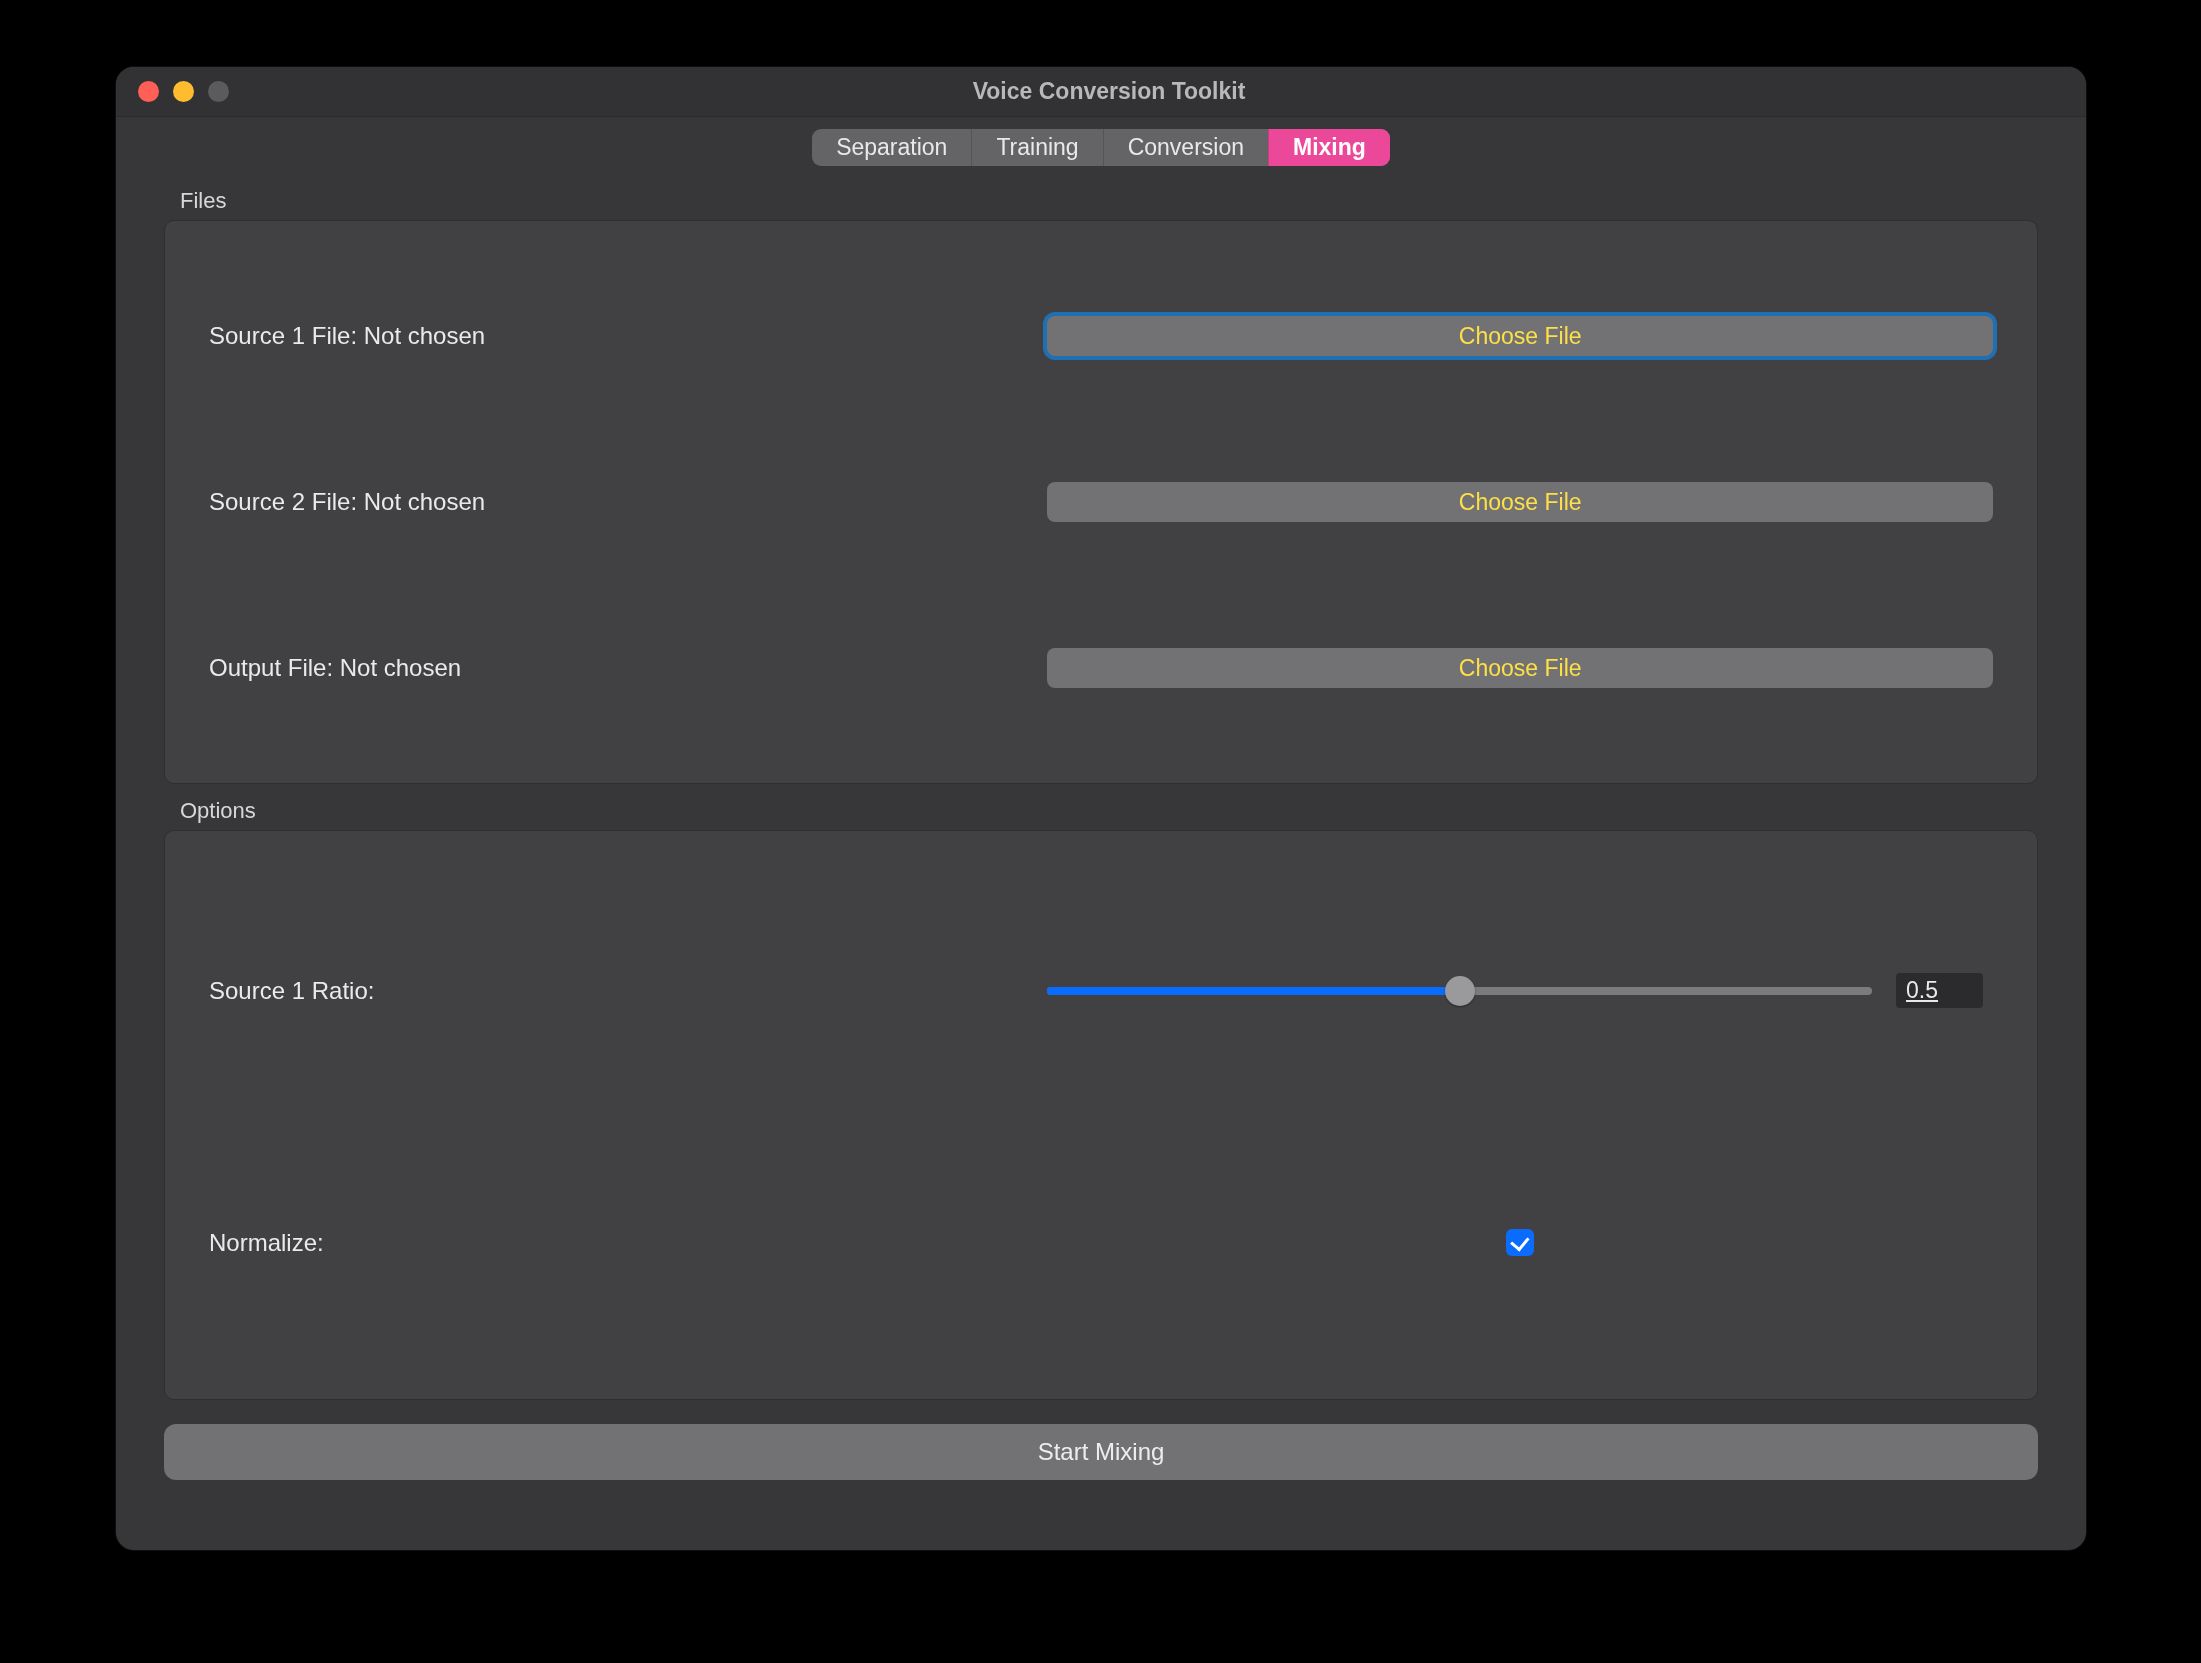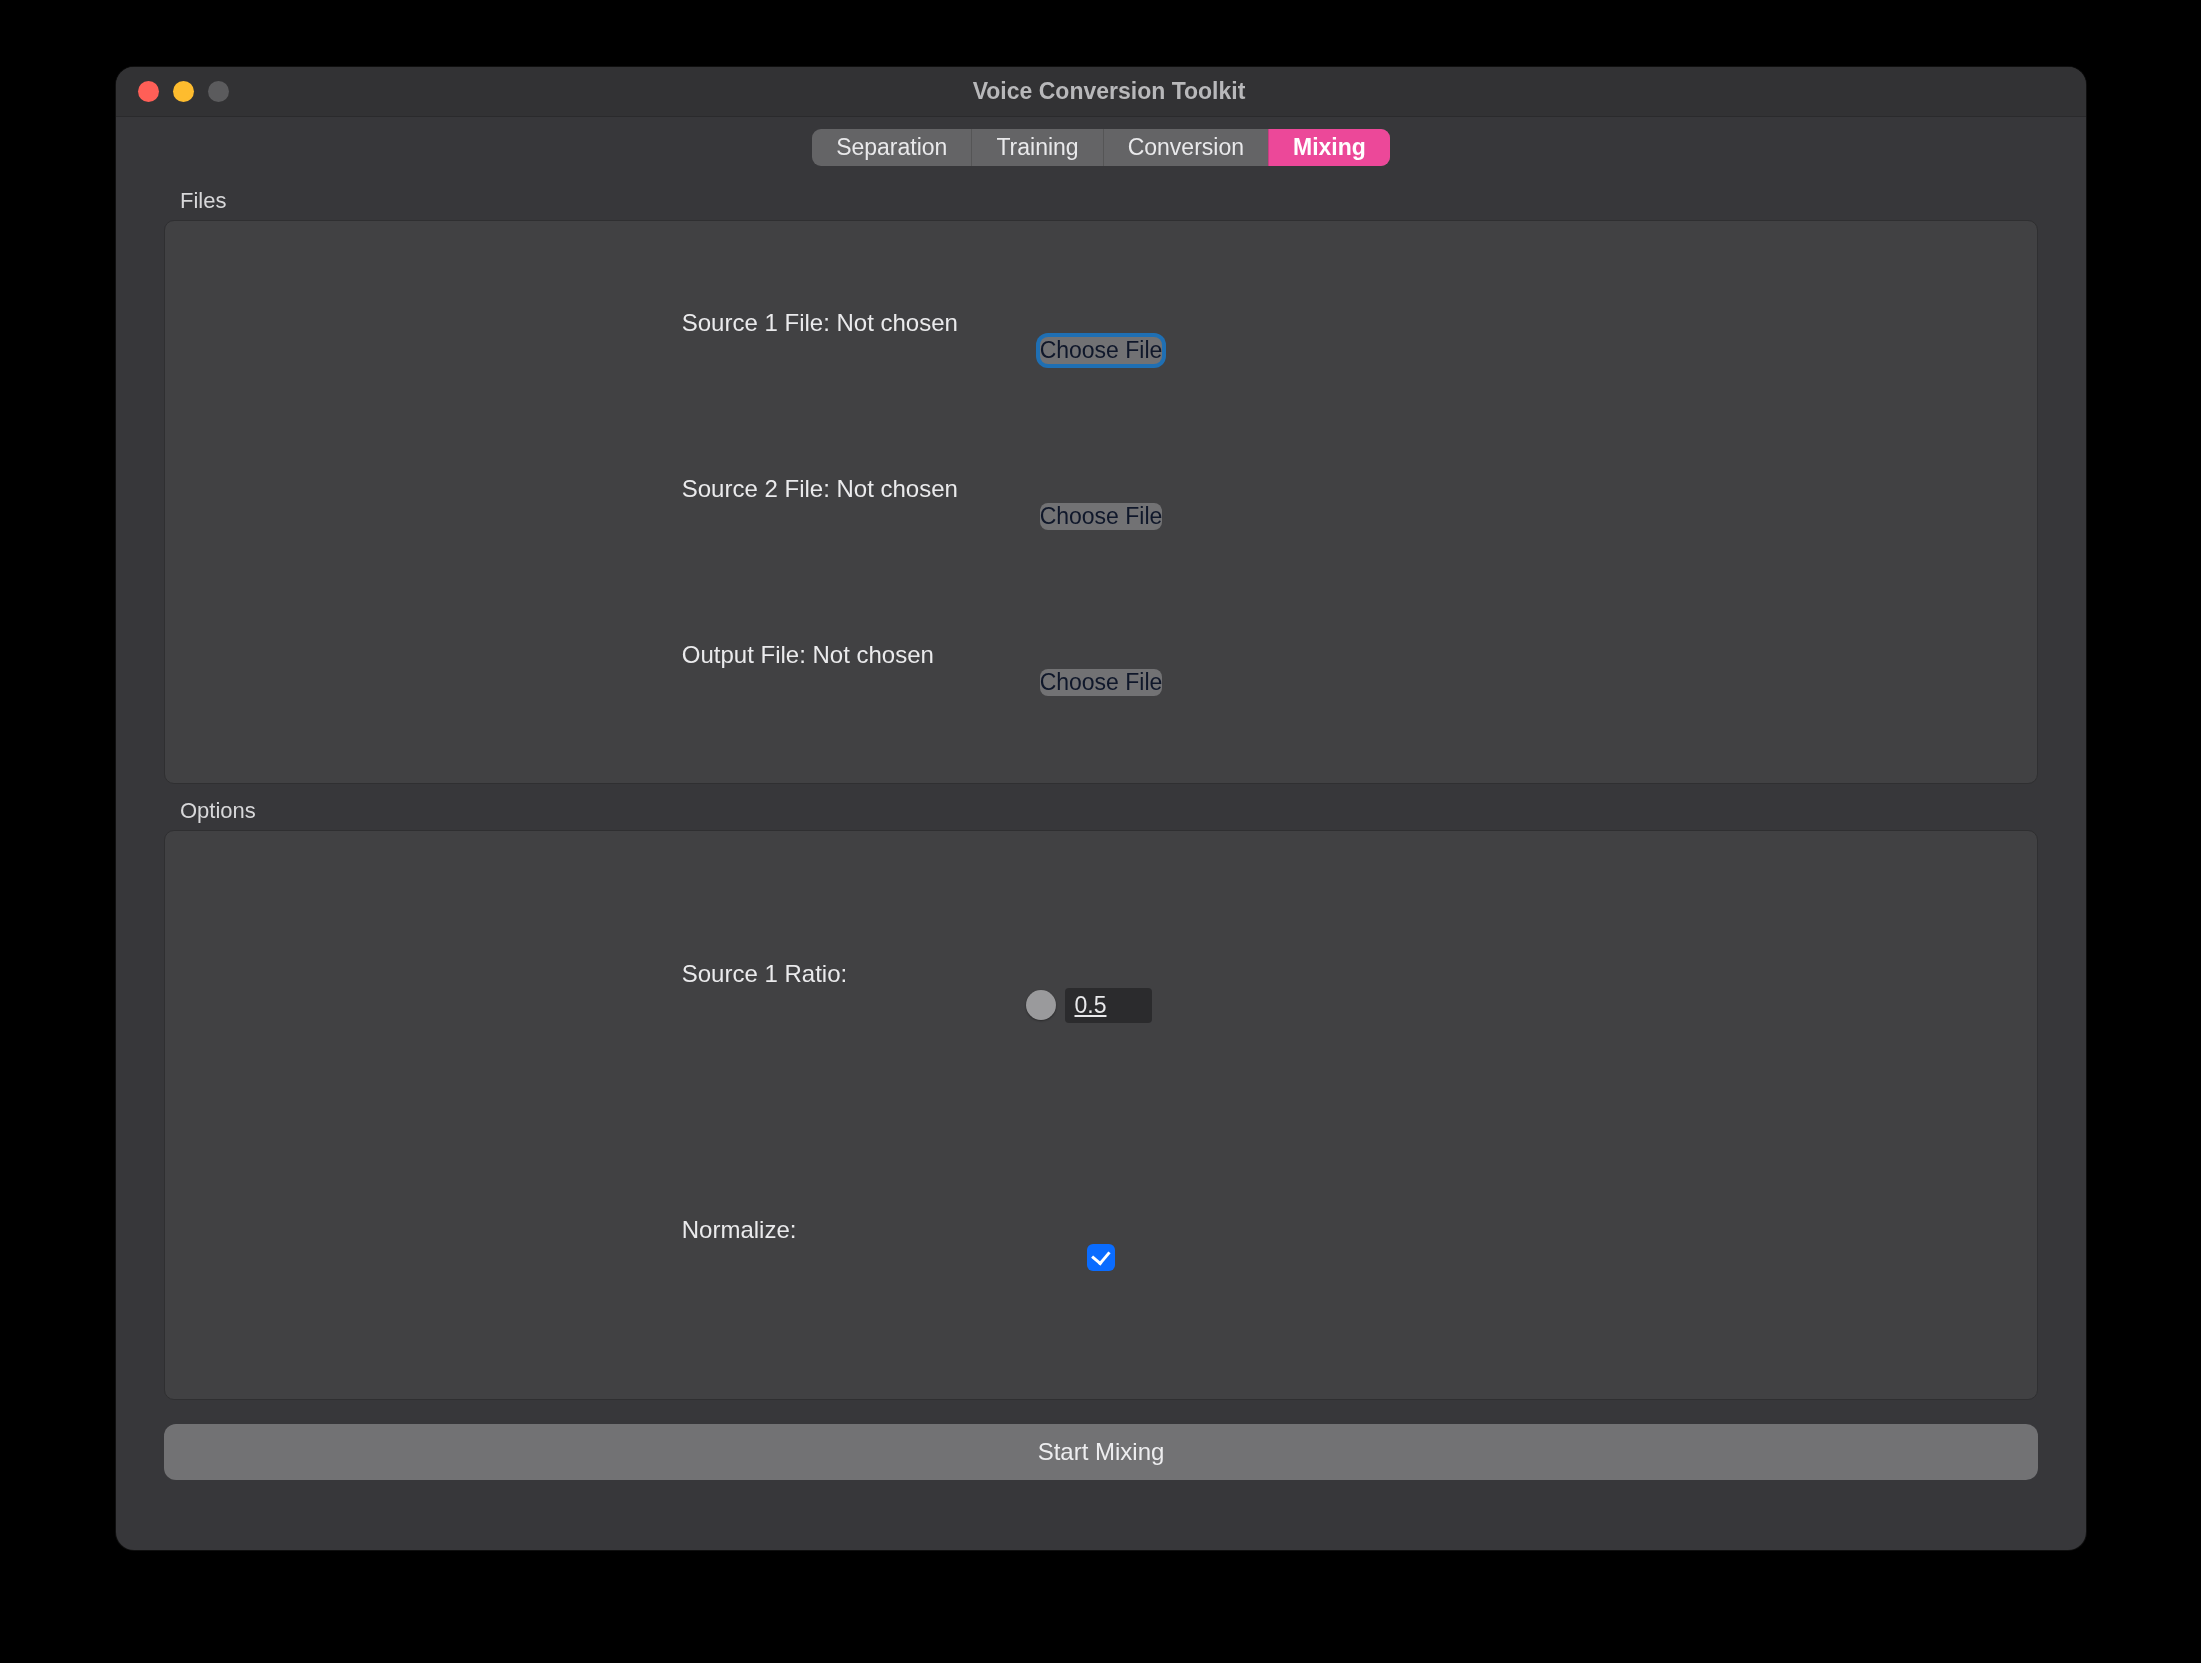--- a/index.html
+++ b/index.html
@@ -89,34 +89,33 @@
     background: #414143;
     border: 1px solid #2f2f31;
     border-radius: 10px;
     padding: 32px 44px;
   }
   .files-box { height: 564px; display: flex; flex-direction: column; justify-content: space-around; }
   .options-box { height: 570px; display: flex; flex-direction: column; justify-content: space-around; margin-bottom: 24px; }
   .row {
     display: flex;
     align-items: center;
-    flex-direction: column;
   }
   .row-label {
     color: #eaeaec;
     font-size: 24px;
     width: 47%;
   }
   .choose-btn {
     flex: 1;
     height: 40px;
     background: #727274;
     border: none;
     border-radius: 8px;
-    color: #0f172a;
+    color: #fde047;
     font-size: 23px;
     cursor: pointer;
   }
   .choose-btn.focused {
     box-shadow: 0 0 0 4px #1f6fb3;
   }
   .slider-row {
     display: flex;
     align-items: center;
   }

